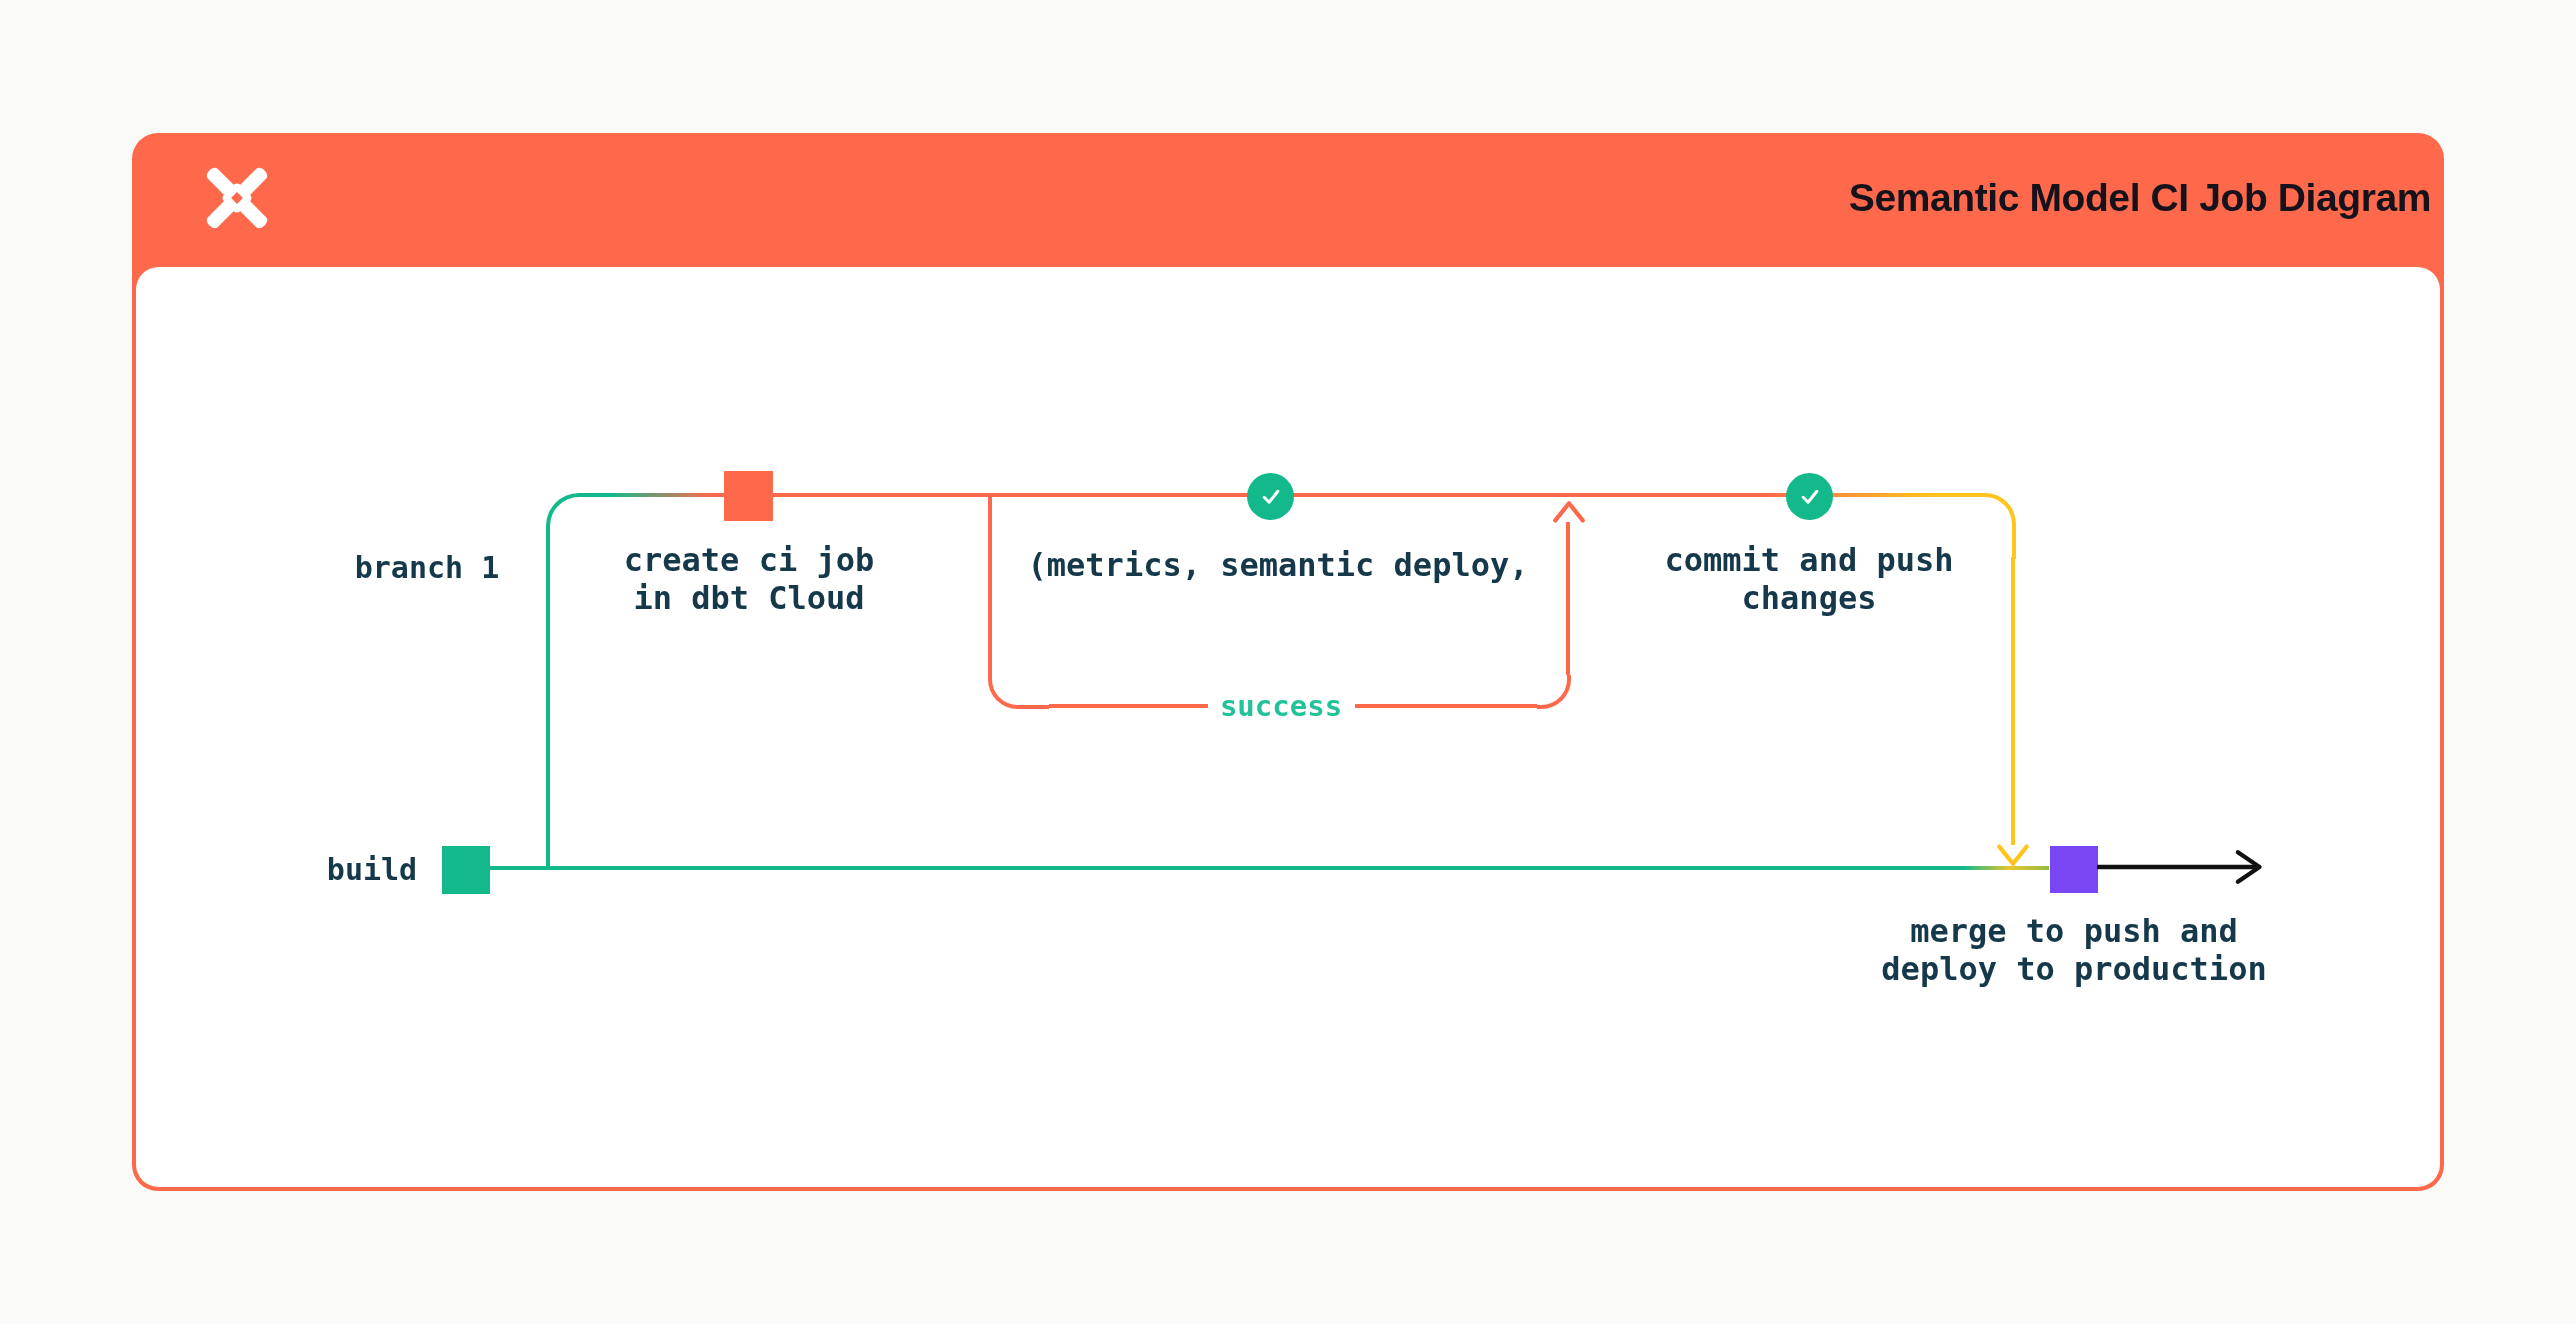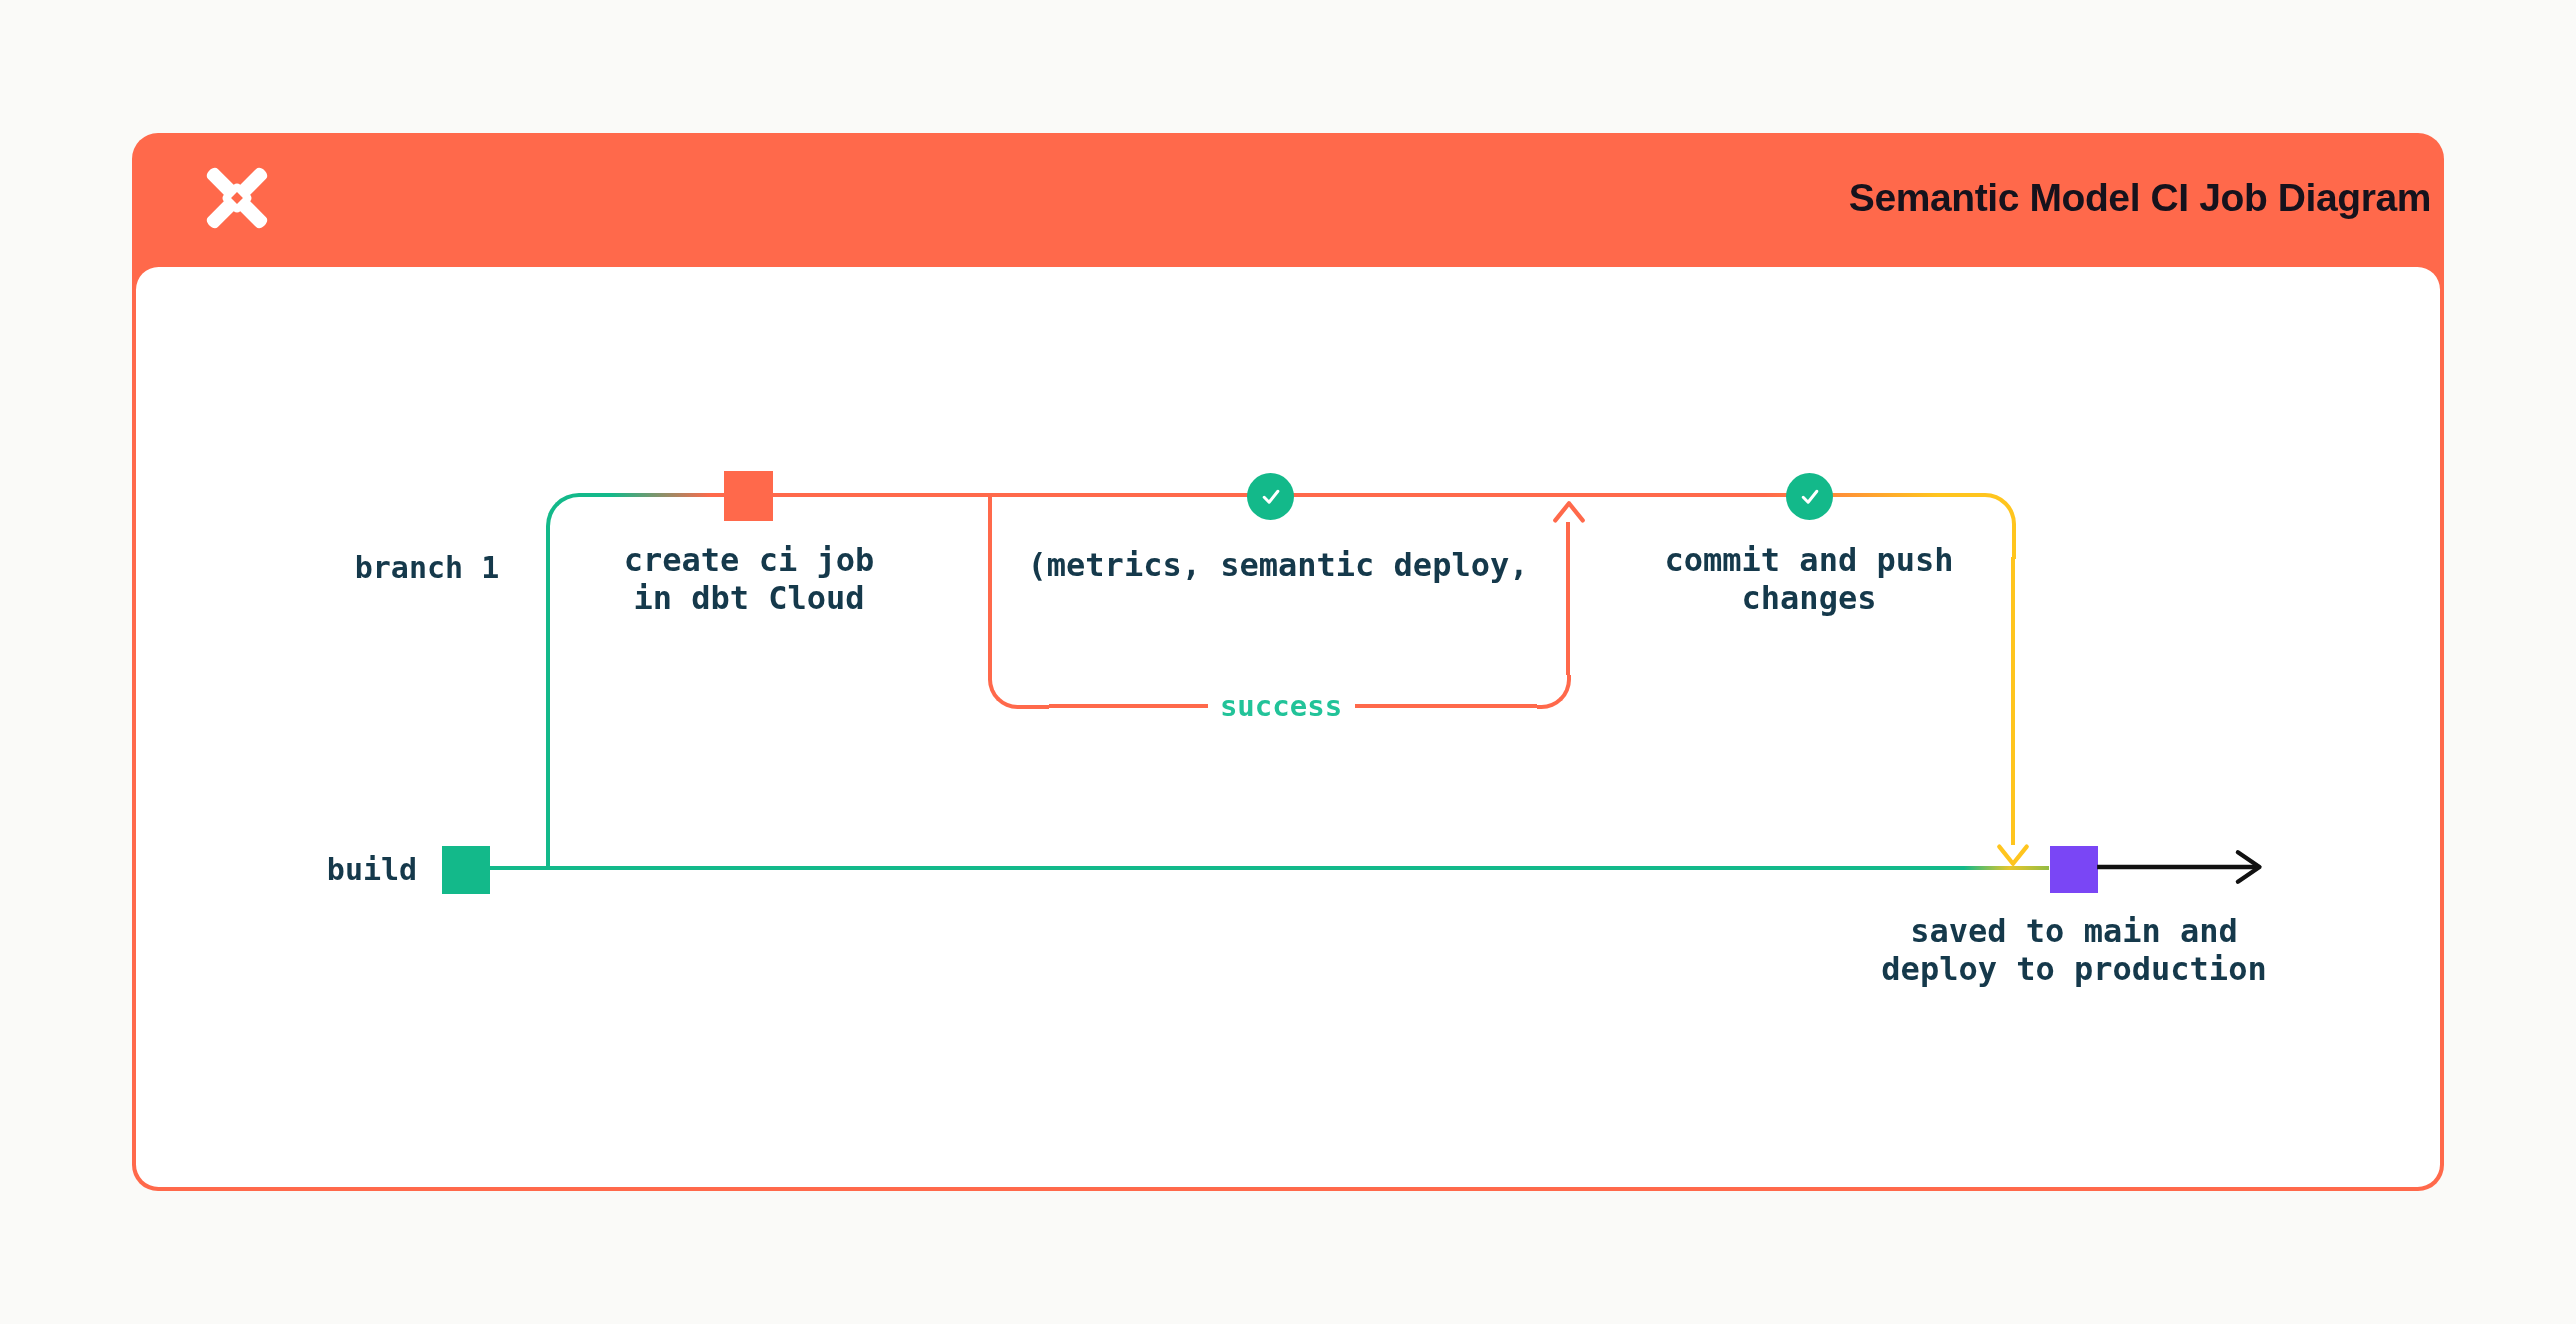--- a/index.html
+++ b/index.html
@@ -164,18 +164,18 @@
     <svg viewBox="0 0 54 54">
         <path d="M15 28 l9 9 L40 17" fill="none" stroke="#FFFFFF" stroke-width="5.5" stroke-linecap="round" stroke-linejoin="round"></path>
       </svg>
   </div>
   <div class="step-label" style="left:1809px;top:541px;">
     <div>commit and push</div>
     <div>changes</div>
   </div>
 
   <div class="step-label" style="left:2074px;top:912px;">
-    <div>saved to main and</div>
+    <div>merge to push and</div>
     <div>deploy to production</div>
   </div>
 
 </div>
 
 
 </body></html>

